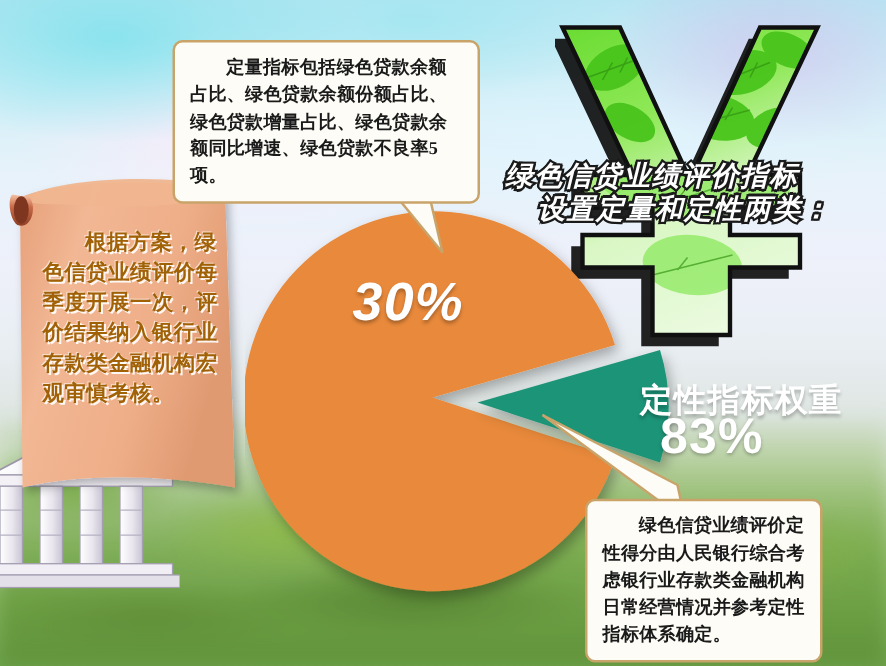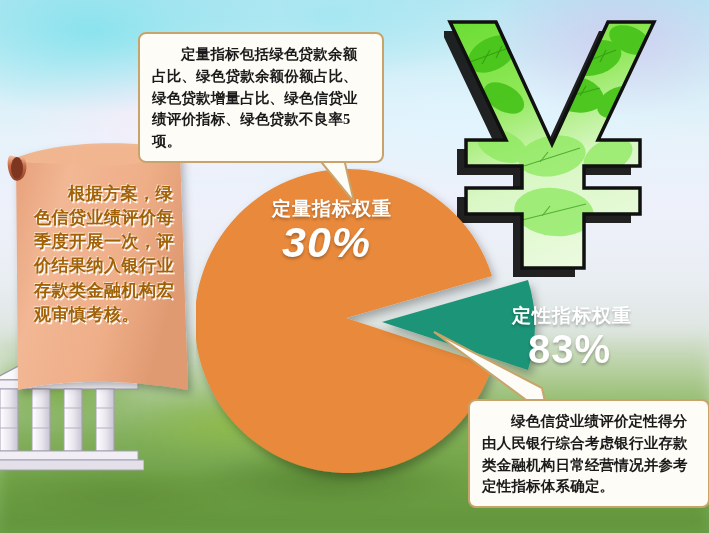--- a/index.html
+++ b/index.html
@@ -72,21 +72,21 @@
 
   .slice-label {
     position: absolute;
     color: #ffffff;
     font-weight: bold;
     text-shadow: 0 2px 3px rgba(0,0,0,.28);
     white-space: nowrap;
   }
   .lbl-quant-title { left: 272px; top: 196px; font-size: 19px; letter-spacing: 1px; }
   .lbl-quant-value { left: 282px; top: 218px; font-size: 43px; font-style: italic; letter-spacing: 1px; }
-  .lbl-qual-title  { left: 512px; top: 303px; font-size: 19px; letter-spacing: 1px; text-align: right; }
+  .lbl-qual-title  { left: 512px; top: 303px; font-size: 26px; letter-spacing: 1px; text-align: right; }
   .lbl-qual-value  { left: 528px; top: 327px; font-size: 40px; letter-spacing: 1px; }
 
   
   .headline {
     position: absolute; left: 404px; top: 128px; width: 300px; height: 68px;
     z-index: 7;
   }
   .headline-line {
     font-size: 22px;
     font-weight: bold;
@@ -120,21 +120,21 @@
     line-height: 1.5;
   }
   .callout p { margin: 0; }
 
   #callout-top {
     left: 138px; top: 32px; width: 246px; min-height: 98px;
     font-size: 14.5px; letter-spacing: .2px; text-indent: 2em;
     z-index: 8;
   }
   #callout-bottom {
-    left: 468px; top: 399px; width: 242px; min-height: 96px;
+    left: 468px; top: 399px; width: 190px; min-height: 96px;
     font-size: 14.5px; letter-spacing: .2px; text-indent: 2em;
     z-index: 8;
   }
   .tail-svg { position: absolute; overflow: visible; }
   #tail-top { left: 290px; top: 124px; width: 80px; height: 82px; z-index: 7; }
   #tail-bottom { left: 430px; top: 330px; width: 120px; height: 90px; z-index: 7; }
 
   
   .scroll-wrap { position: absolute; left: 4px; top: 128px; width: 196px; height: 272px; z-index: 6; }
   .scroll-svg { width: 196px; height: 272px; display:block; }
@@ -239,31 +239,34 @@
                L 296 108
                A 152 152 0 1 0 296 198
                Z" fill="#E8893A" filter="url(#pieshadow)"></path>
 
       <g transform="translate(36,4)">
         <path d="M 150 150 L 296 108 A 152 152 0 0 1 296 198 Z" fill="#1E9478" filter="url(#pieshadow)"></path>
       </g>
     </svg>
   </div>
 
-  <span class="slice-label lbl-quant-title">定量指标权重</span>
   <span class="slice-label lbl-quant-value">30%</span>
   <span class="slice-label lbl-qual-title">定性指标权重</span>
   <span class="slice-label lbl-qual-value">83%</span>
 
+  <div class="headline">
+    <div class="headline-line l1">绿色信贷业绩评价指标</div>
+    <div class="headline-line l2">设置定量和定性两类：</div>
+  </div>
 
   <svg class="tail-svg" id="tail-top" viewBox="0 0 80 82" xmlns="http://www.w3.org/2000/svg">
     <path d="M0,0 L46,0 L64,78 Z" fill="#fdfcf6" stroke="#c9a46a" stroke-width="2"></path>
   </svg>
   <div class="callout" id="callout-top">
-    <p>定量指标包括绿色贷款余额占比、绿色贷款余额份额占比、绿色贷款增量占比、绿色信贷业绩评价指标、绿色贷款不良率5项。</p>
+    <p>定量指标包括绿色贷款余额占比、绿色贷款余额份额占比、绿色贷款增量占比、绿色贷款余额同比增速、绿色贷款不良率5项。</p>
   </div>
 
   <svg class="tail-svg" id="tail-bottom" viewBox="0 0 120 90" xmlns="http://www.w3.org/2000/svg">
     <path d="M118,86 L112,58 L4,2 Z" fill="#fdfcf6" stroke="#c9a46a" stroke-width="2"></path>
   </svg>
   <div class="callout" id="callout-bottom">
     <p>绿色信贷业绩评价定性得分由人民银行综合考虑银行业存款类金融机构日常经营情况并参考定性指标体系确定。</p>
   </div>
 
   <div class="scroll-wrap">

